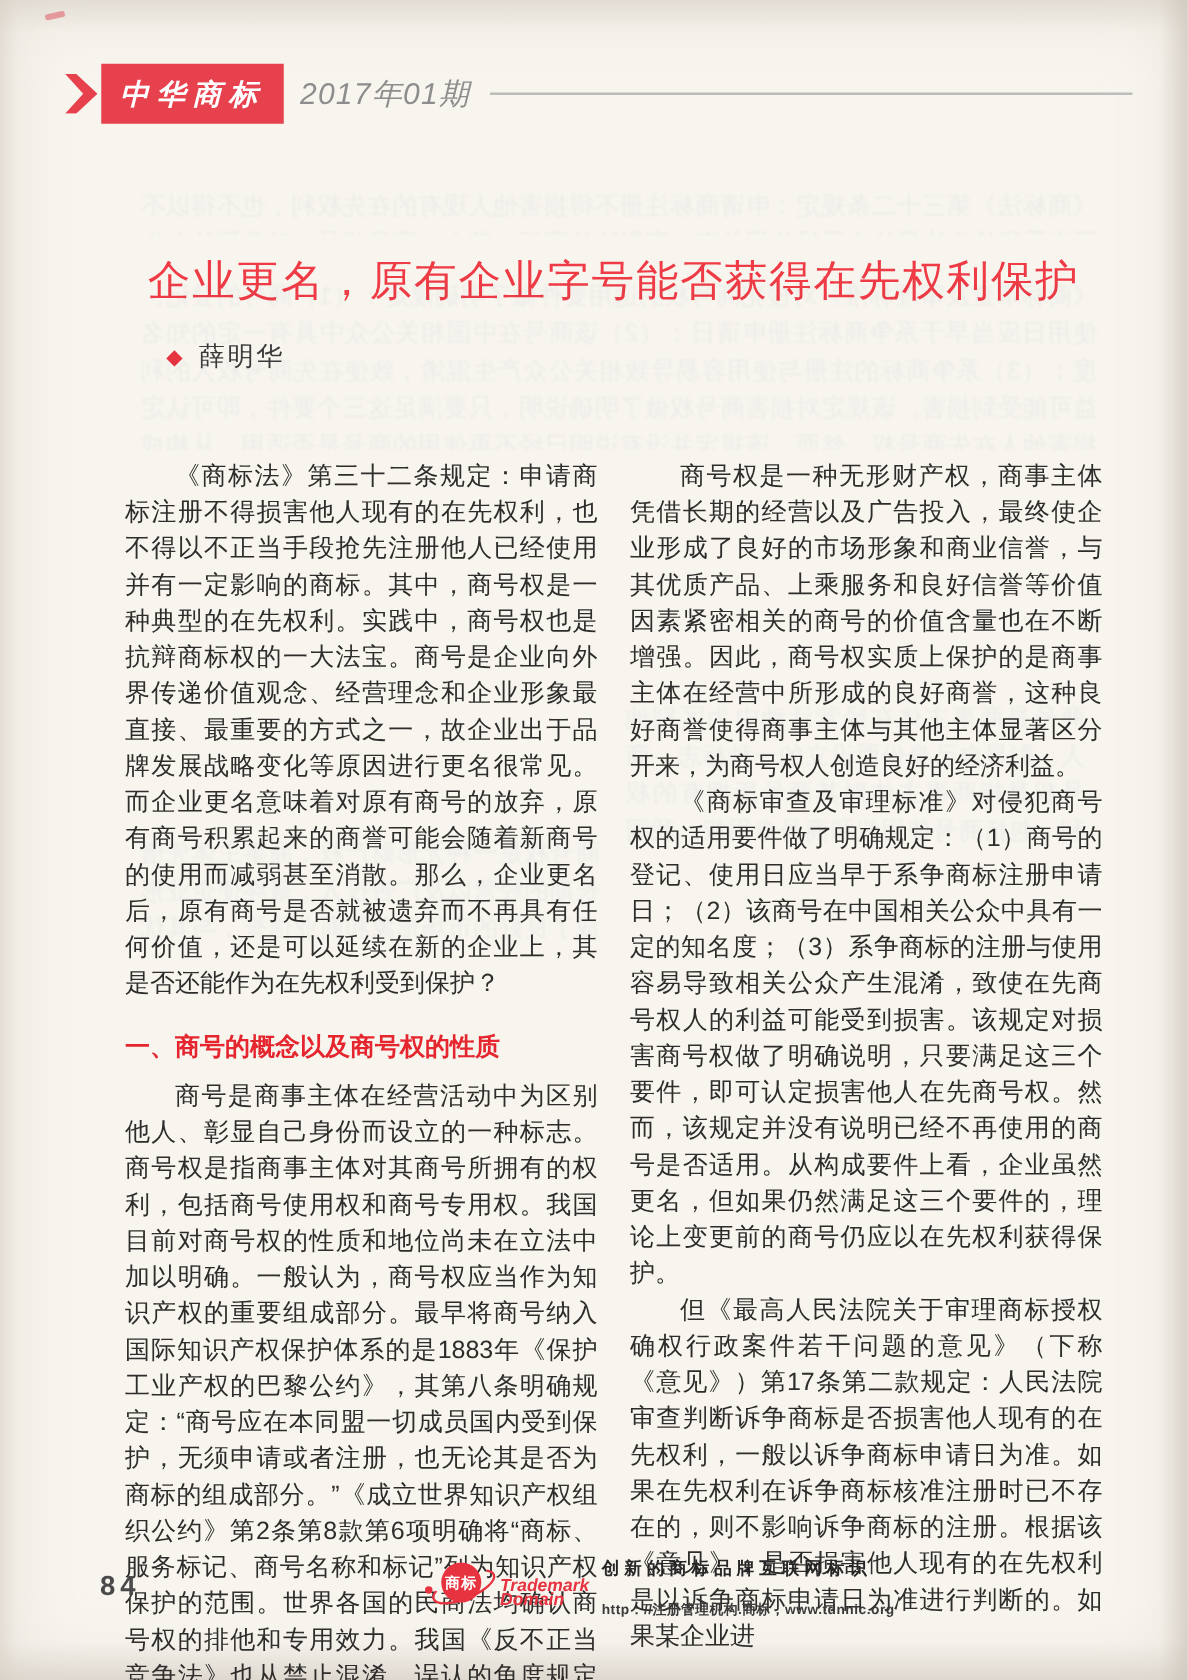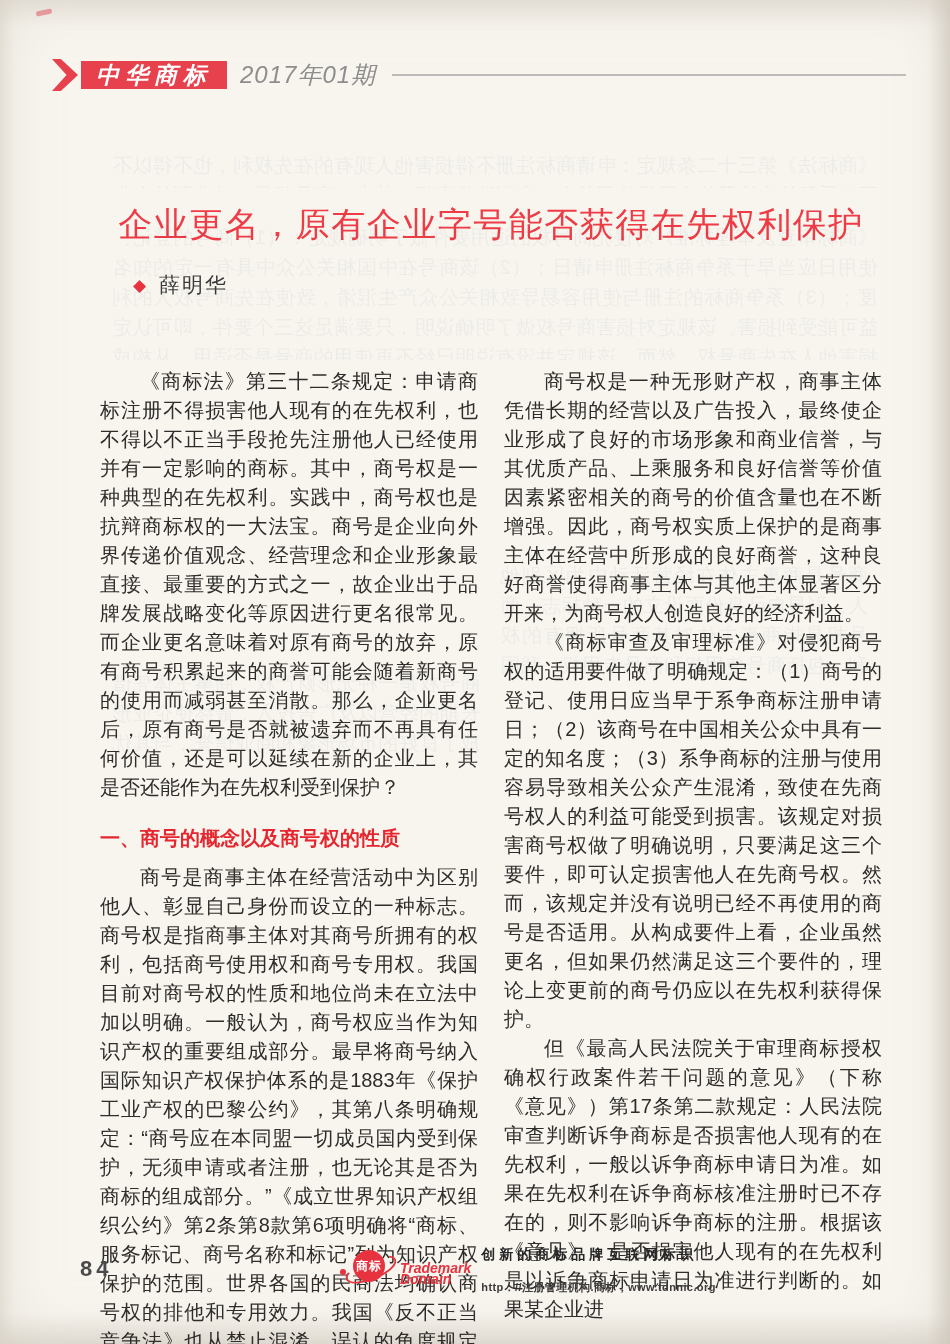--- a/index.html
+++ b/index.html
@@ -12,21 +12,21 @@
       linear-gradient(180deg, rgba(222,216,206,.5) 0, rgba(0,0,0,0) 26px),
       linear-gradient(0deg, rgba(214,208,198,.55) 0, rgba(0,0,0,0) 30px),
       #f8f5ef;
     box-shadow:inset 0 0 60px rgba(190,180,165,.35);
   }
   .speck{position:absolute;left:36px;top:10px;width:16px;height:5px;background:#e05a66;opacity:.55;border-radius:2px;transform:rotate(-12deg);}
 
   
   .header{position:absolute;top:56px;left:52px;right:44px;height:38px;display:flex;align-items:center;}
   .chevron{width:26px;height:32px;background:#e7414d;clip-path:polygon(0 0,34% 0,100% 50%,34% 100%,0 100%,56% 50%);margin-right:3px;flex:0 0 auto;}
-  .badge{background:#e7414d;color:#fff;height:28px;padding:0 15px;display:flex;align-items:center;font-size:23px;font-style:italic;font-weight:bold;letter-spacing:6px;flex:0 0 auto;}
+  .badge{background:#e7414d;color:#fff;height:48px;padding:0 15px;display:flex;align-items:center;font-size:23px;font-style:italic;font-weight:bold;letter-spacing:6px;flex:0 0 auto;}
   .issue{color:#8d8d8d;font-size:24px;margin-left:13px;letter-spacing:1px;flex:0 0 auto;font-style:italic;}
   .rule{flex:1 1 auto;height:2px;background:#bdbcba;margin-left:16px;}
 
   
   .title{position:absolute;top:179px;left:0;width:100%;box-sizing:border-box;padding-left:32px;text-align:center;
     color:#ee3b45;font-size:34px;font-weight:400;letter-spacing:1.5px;white-space:nowrap;}
   .author{position:absolute;top:271px;left:133px;display:flex;align-items:center;gap:11px;font-size:21px;color:#3a3a3a;letter-spacing:2px;}
   .diamond{color:#e7333f;font-size:17px;line-height:1;}
 
   

